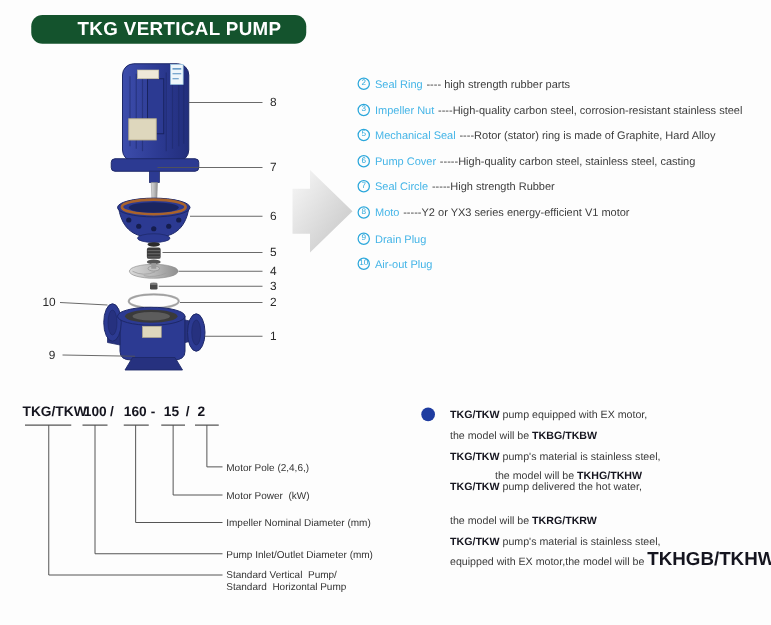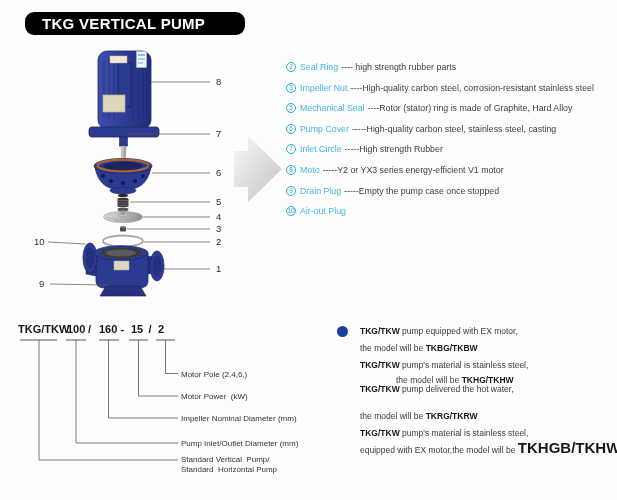--- a/index.html
+++ b/index.html
@@ -7,24 +7,24 @@
   body {
     position:relative;
     background:#fdfdfd;
     font-family:"Liberation Sans", sans-serif;
     overflow:hidden;
   }
   
   .banner {
     position:absolute; left:25px; top:12px;
     width:220px; height:23px;
-    background:#000000;
+    background:#14532d;
     border-radius:9px;
     display:flex; align-items:center;
-    padding-left:17px;
+    padding-left:37px;
     color:#fff; font-weight:bold; font-size:15px; letter-spacing:.3px;
   }
   
   .diagram { position:absolute; left:20px; top:45px; width:280px; height:270px; }
   .diagram text { font-family:"Liberation Sans", sans-serif; font-size:9.5px; fill:#2a2a2a; }
   
   .parts-list { position:absolute; left:286px; top:57px; display:flex; flex-direction:column; }
   .pl-item { height:20.55px; display:flex; align-items:center; white-space:nowrap; }
   .pl-num {
     flex:0 0 auto; width:10px; height:10px; margin-right:4px;
@@ -203,32 +203,31 @@
     <span class="pl-name">Mechanical Seal</span>
     <span class="pl-desc">----Rotor (stator) ring is made of Graphite, Hard Alloy</span>
   </div>
   <div class="pl-item">
     <span class="pl-num">6</span>
     <span class="pl-name">Pump Cover</span>
     <span class="pl-desc">-----High-quality carbon steel, stainless steel, casting</span>
   </div>
   <div class="pl-item">
     <span class="pl-num">7</span>
-    <span class="pl-name">Inlet Circle</span>
+    <span class="pl-name">Seal Circle</span>
     <span class="pl-desc">-----High strength Rubber</span>
   </div>
   <div class="pl-item">
     <span class="pl-num">8</span>
     <span class="pl-name">Moto</span>
     <span class="pl-desc">-----Y2 or YX3 series energy-efficient V1 motor</span>
   </div>
   <div class="pl-item">
     <span class="pl-num">9</span>
     <span class="pl-name">Drain Plug</span>
-    <span class="pl-desc">-----Empty the pump case once stopped</span>
   </div>
   <div class="pl-item">
     <span class="pl-num">10</span>
     <span class="pl-name">Air-out Plug</span>
   </div>
 </div>
 
 <svg class="model-svg" viewBox="0 0 340 186">
   <text class="seg" x="18" y="19">TKG/TKW</text>
   <text class="seg" x="67" y="19">100</text>

